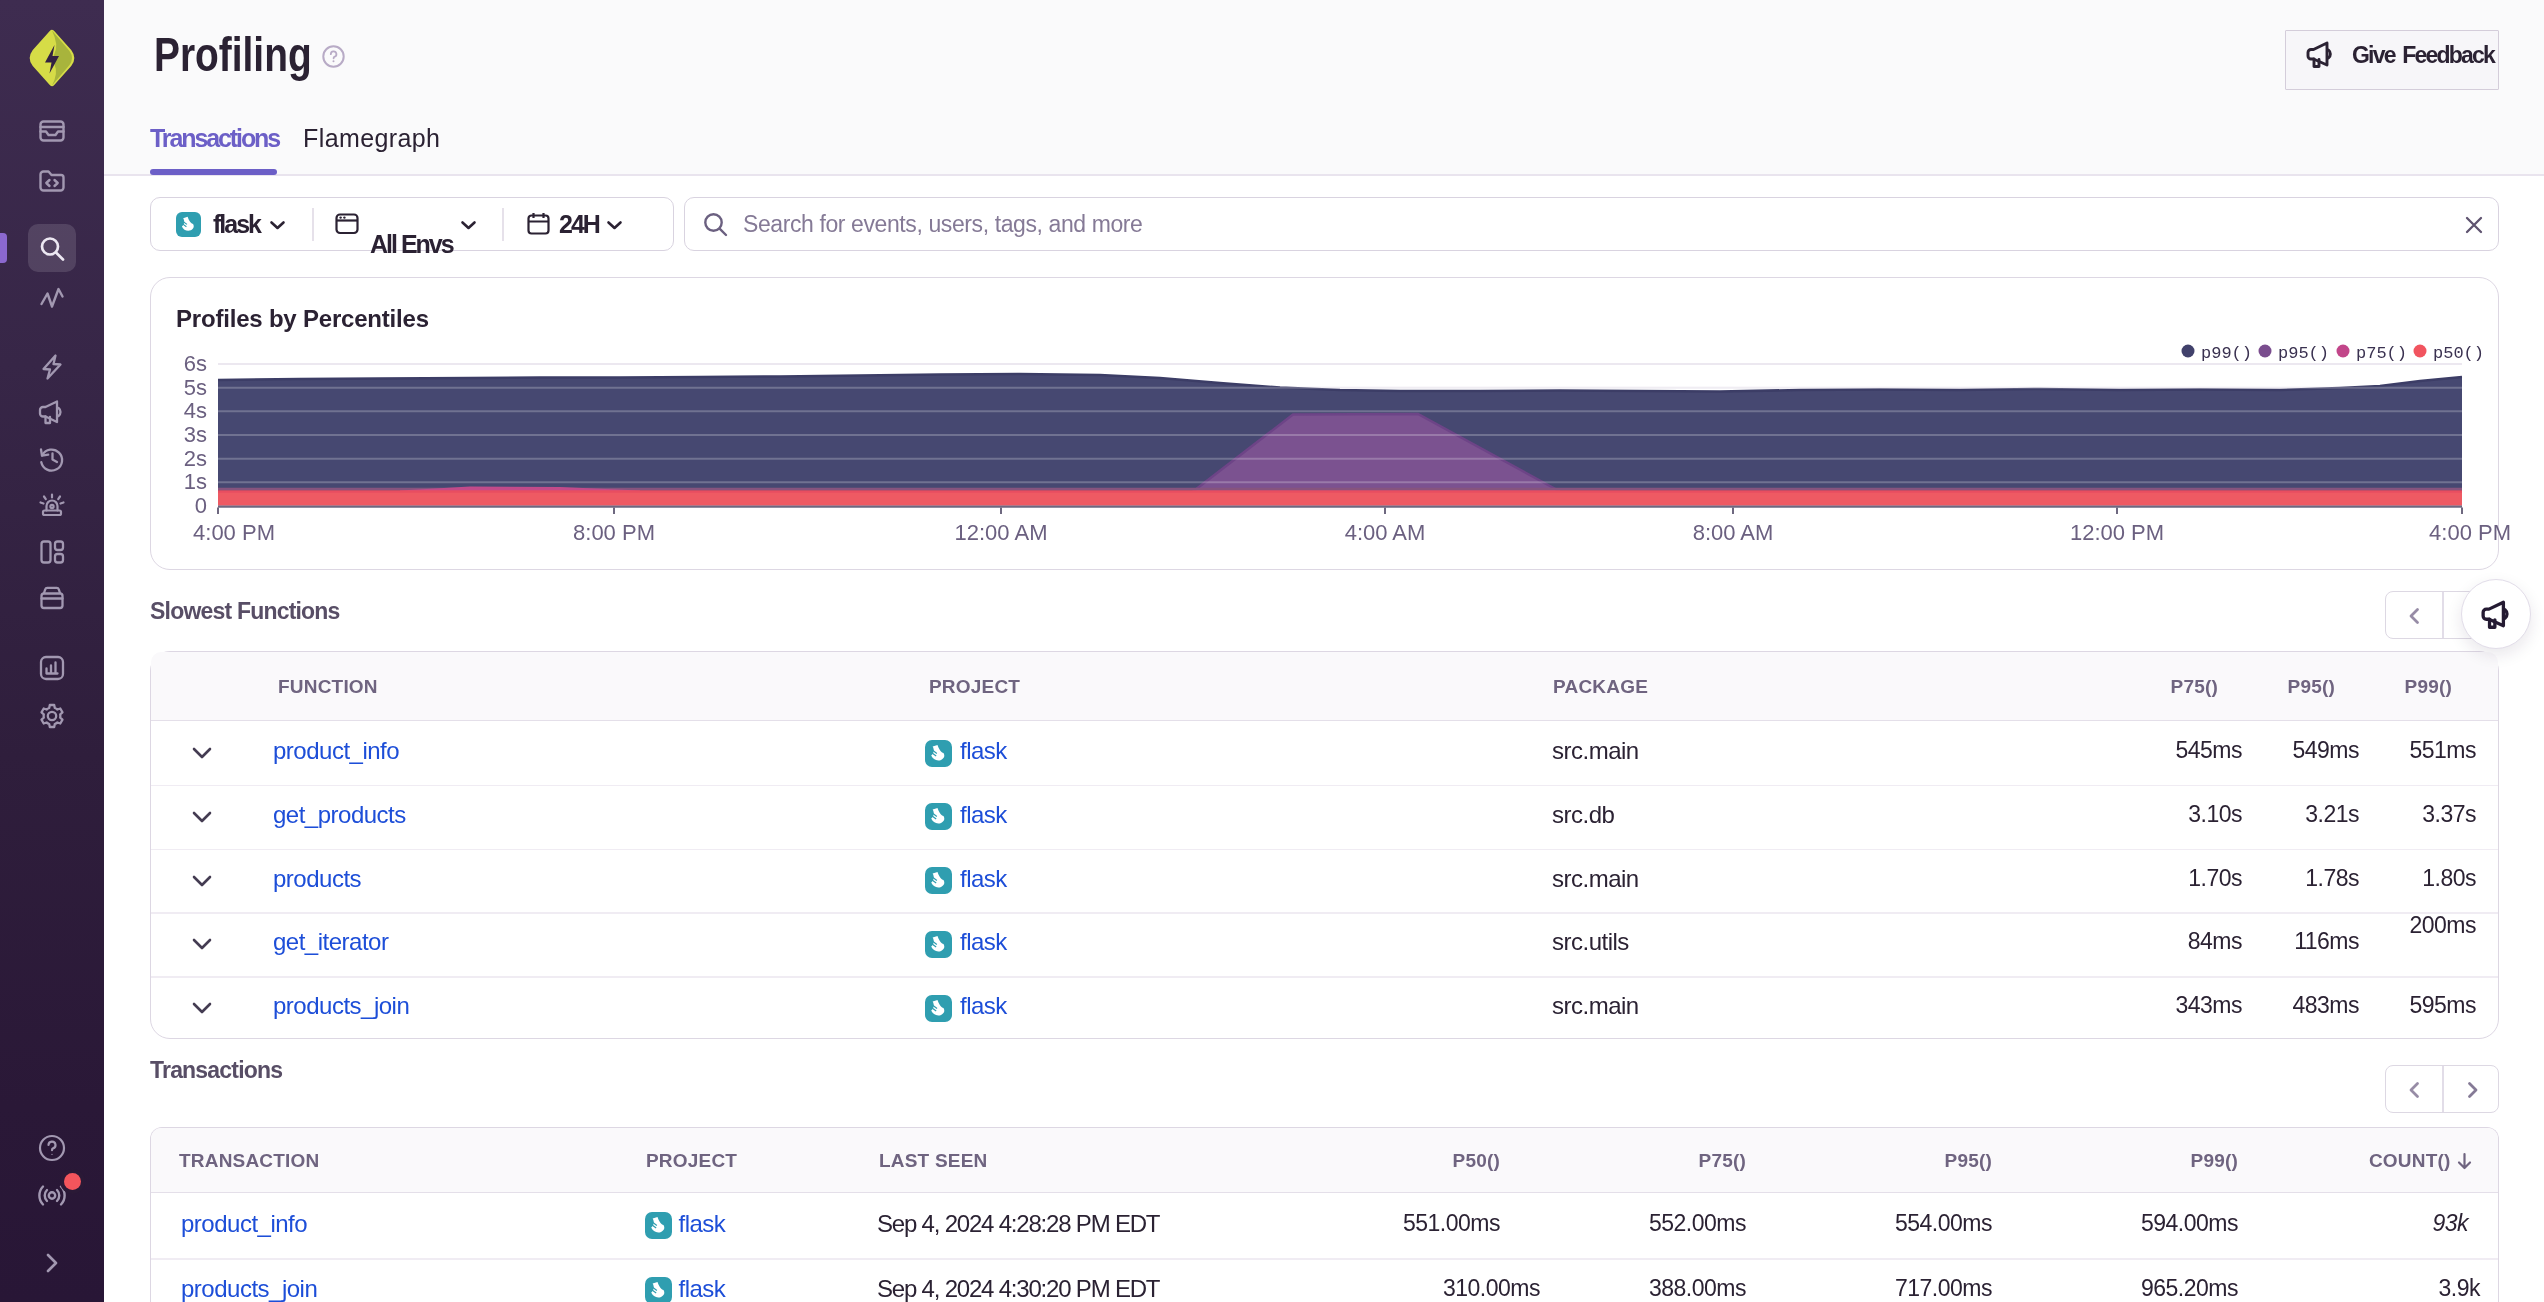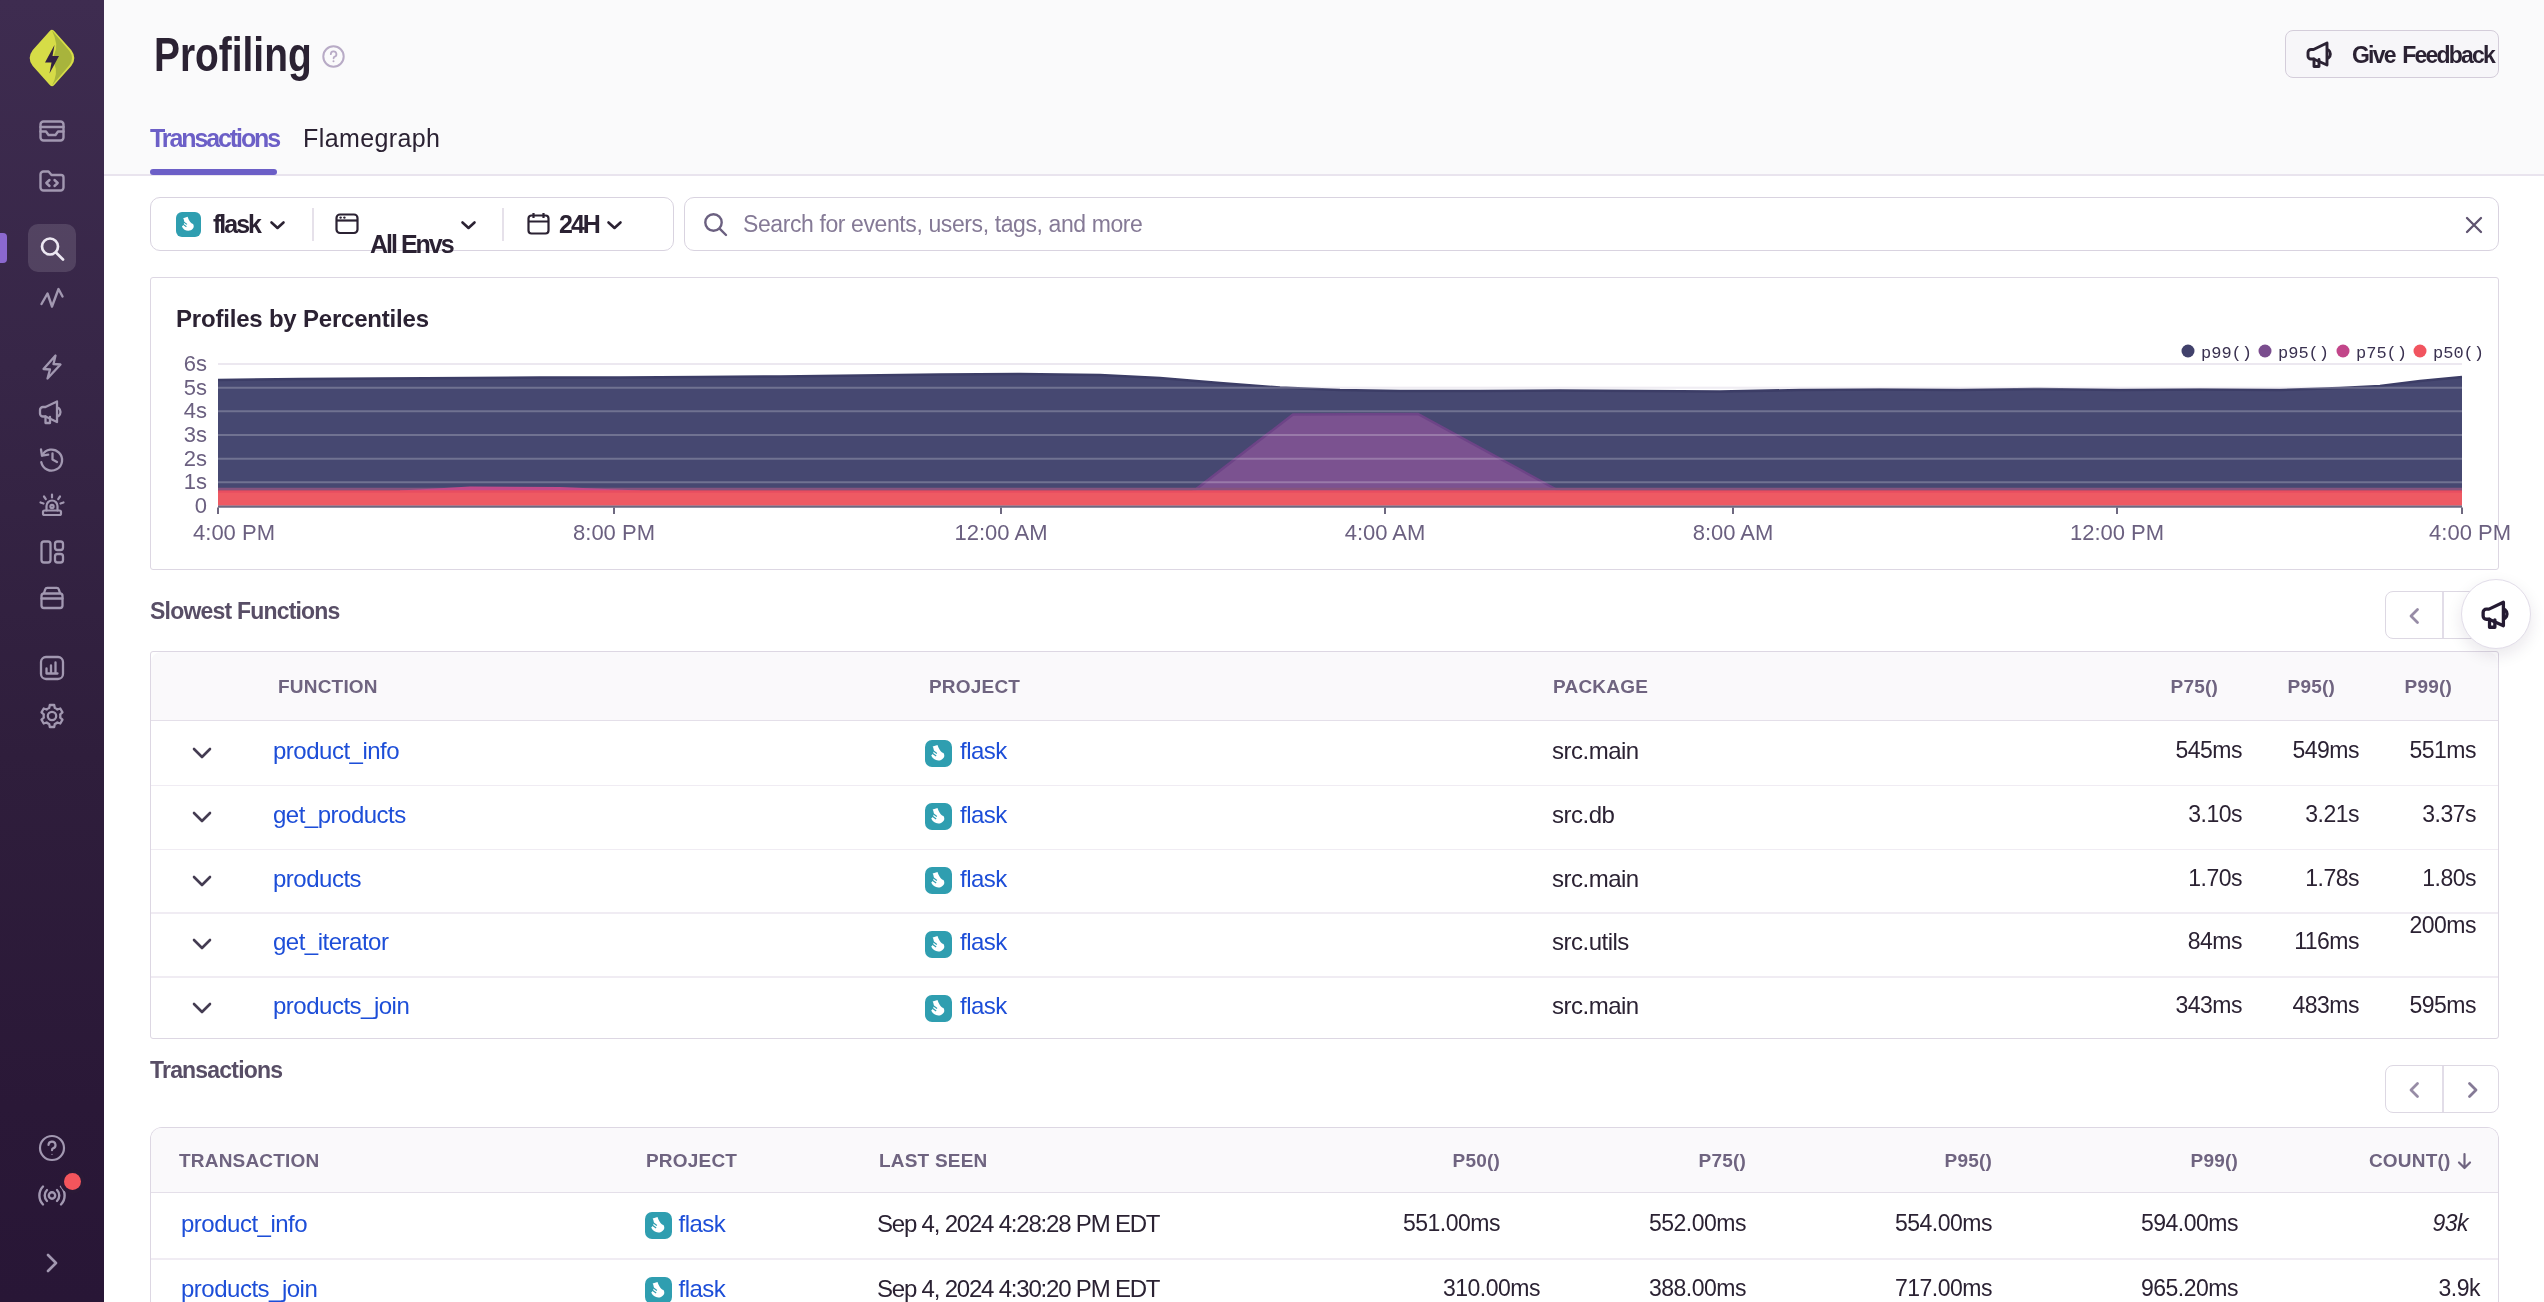--- a/index.html
+++ b/index.html
@@ -12,30 +12,30 @@
   background:linear-gradient(180deg,#3e2c50 0%,#372647 28%,#2f1e3c 58%,#2a1837 85%,#281636 100%); }
 #sidebar svg { position:absolute; left:50%; transform:translateX(-50%); }
 .sideicon { stroke:#a298b1; fill:none; stroke-width:2.4; stroke-linecap:round; stroke-linejoin:round; }
 
 
 #hdr { position:absolute; left:104px; top:0; width:2440px; height:176px; background:#fafafb; border-bottom:2px solid #e9e4ee; }
 #h1 { position:absolute; left:50px; top:27px; font-size:48px; font-weight:700; color:#2b2233; transform:scaleX(0.81); transform-origin:left top; white-space:nowrap; }
 #tab1 { position:absolute; left:46px; top:124px; font-size:25px; font-weight:600; color:#6c5fc7; letter-spacing:-2.1px;}
 #tab2 { position:absolute; left:199px; top:124px; font-size:25px; font-weight:400; color:#2b2233; letter-spacing:0.4px;}
 #tabline { position:absolute; left:46px; top:169px; width:127px; height:6px; border-radius:3px; background:#6c5fc7; }
-#fbbtn { position:absolute; left:2285px; top:30px; width:214px; height:48px; background:#f7f6f9; border:1.5px solid #d4cdda; border-radius:8px; }
+#fbbtn { position:absolute; left:2285px; top:30px; width:214px; height:60px; background:#f7f6f9; border:1.5px solid #d4cdda; border-radius:1px; }
 #fbbtn span { position:absolute; left:66px; top:11px; font-size:23px; font-weight:700; color:#2b2233; letter-spacing:-1.8px; word-spacing:3px; white-space:nowrap; }
 
 
 .box { position:absolute; background:#fff; border:1.5px solid #d9d3e0; border-radius:10px; }
 .sep { position:absolute; top:10px; width:1.5px; height:33px; background:#e6e1ea; }
 .ftxt { position:absolute; top:12px; font-size:25px; font-weight:700; color:#2b2233; letter-spacing:-2px; }
 
 
-.panel { position:absolute; background:#fff; border:1.5px solid #ddd7e3; border-radius:3px; }
+.panel { position:absolute; background:#fff; border:1.5px solid #ddd7e3; border-radius:20px; }
 .sechead { position:absolute; font-size:23px; font-weight:700; color:#584e66; letter-spacing:-0.8px; }
 
 
 .thead { position:absolute; left:0; top:0; width:100%; background:#faf9fb; border-bottom:1.5px solid #e4dfe9; border-radius:10px 10px 0 0; }
 .th { position:absolute; font-size:19px; font-weight:700; color:#6f6480; letter-spacing:0.2px; }
 .rowsep { position:absolute; left:0; width:100%; height:1.5px; background:#f875f2; background:#f0ecf3; }
 .link { position:absolute; font-size:24px; color:#1d4ed8; letter-spacing:-0.5px; }
 .cell { position:absolute; font-size:24px; color:#2b2233; letter-spacing:-0.5px; }
 .num { position:absolute; font-size:23px; color:#2b2233; letter-spacing:-0.5px; }
 .chev { position:absolute; left:40px; }

